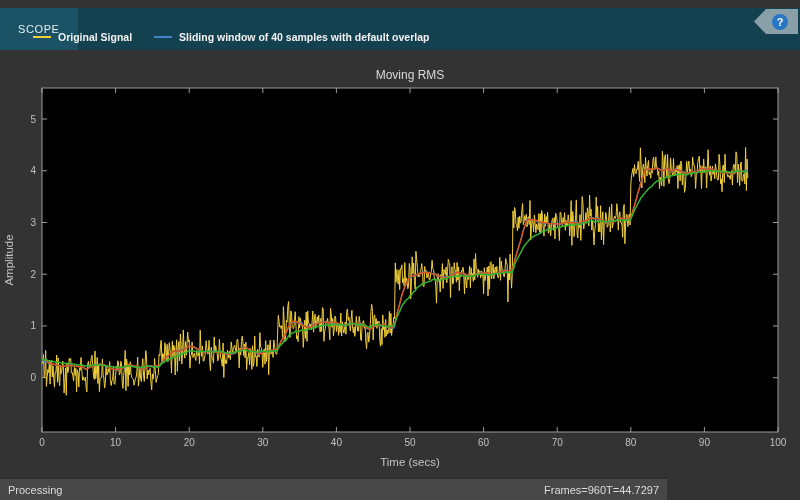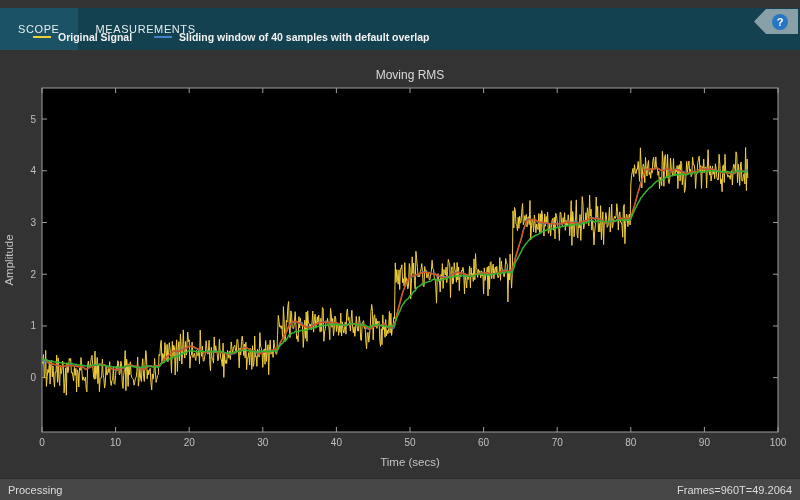--- a/index.html
+++ b/index.html
@@ -38,33 +38,32 @@
   .legend-item{display:flex;align-items:center;gap:7px;}
   .swatch{width:18px;height:2px;display:inline-block;}
   .legend-label{
     color:#f2f2f2;font-size:10.5px;font-weight:bold;white-space:nowrap;
   }
   
   .plot-wrap{position:absolute;top:66px;left:0;width:800px;height:412px;}
   svg{display:block;}
   
   .status-bar{
-    position:absolute;left:0;top:478px;width:800px;height:22px;
+    position:absolute;left:0;top:478px;width:667px;height:22px;
     background:#474747;border-top:1px solid #2b2b2b;box-sizing:border-box;
     display:flex;align-items:center;justify-content:space-between;
     color:#dcdcdc;font-size:11px;padding:0 8px;
   }
   .status-right{display:flex;}
 </style>
 </head>
 <body>
 
 <div class="toolstrip">
   <div class="tab active">SCOPE</div>
-  <div class="tab">MEASUREMENTS</div>
   <div class="arrow-badge">
     <div class="help-circle">?</div>
   </div>
 </div>
 
 <div class="legend">
   <div class="legend-row">
     <div class="legend-item">
       <span class="swatch" style="background: rgb(241, 207, 59);"></span>
       <span class="legend-label">Original Signal</span>
@@ -142,15 +141,15 @@
       <polyline points="42.0,293.5 42.7,295.3 43.5,292.8 44.2,295.3 44.9,296.9 45.7,294.2 46.4,295.2 47.2,296.2 47.9,296.8 48.6,297.5 49.4,297.3 50.1,297.8 50.8,297.6 51.6,297.4 52.3,297.9 53.0,298.0 53.8,298.4 54.5,298.6 55.2,298.9 56.0,299.1 56.7,298.8 57.5,299.1 58.2,299.4 58.9,299.4 59.7,299.3 60.4,300.6 61.1,300.7 61.9,300.6 62.6,300.1 63.3,299.9 64.1,300.0 64.8,300.0 65.6,300.3 66.3,300.3 67.0,299.8 67.8,300.1 68.5,300.0 69.2,299.4 70.0,298.9 70.7,298.2 71.4,299.2 72.2,299.2 72.9,300.0 73.6,299.9 74.4,299.8 75.1,300.2 75.9,300.0 76.6,299.7 77.3,300.2 78.1,300.4 78.8,300.8 79.5,300.6 80.3,300.7 81.0,300.5 81.7,300.8 82.5,300.8 83.2,300.9 84.0,301.8 84.7,302.5 85.4,303.6 86.2,303.3 86.9,302.8 87.6,302.4 88.4,301.7 89.1,301.7 89.8,301.4 90.6,301.2 91.3,300.7 92.0,299.7 92.8,299.5 93.5,299.7 94.3,299.8 95.0,298.5 95.7,299.3 96.5,299.5 97.2,298.7 97.9,298.6 98.7,298.3 99.4,297.9 100.1,297.9 100.9,298.2 101.6,298.5 102.4,298.2 103.1,298.7 103.8,298.8 104.6,298.9 105.3,299.2 106.0,299.8 106.8,300.9 107.5,301.2 108.2,301.0 109.0,300.9 109.7,302.0 110.4,302.0 111.2,302.0 111.9,303.0 112.7,303.1 113.4,303.3 114.1,303.8 114.9,303.6 115.6,303.6 116.3,303.2 117.1,304.1 117.8,303.3 118.5,302.6 119.3,302.9 120.0,303.0 120.8,302.6 121.5,302.1 122.2,302.0 123.0,302.0 123.7,302.0 124.4,302.5 125.2,300.7 125.9,300.5 126.6,299.7 127.4,299.5 128.1,299.6 128.8,299.3 129.6,299.3 130.3,298.8 131.1,299.1 131.8,299.2 132.5,299.8 133.3,300.2 134.0,300.1 134.7,300.1 135.5,300.7 136.2,301.2 136.9,301.1 137.7,300.4 138.4,300.3 139.2,300.4 139.9,302.0 140.6,302.4 141.4,303.3 142.1,303.3 142.8,302.5 143.6,303.0 144.3,303.0 145.0,303.2 145.8,301.3 146.5,300.3 147.2,300.3 148.0,300.1 148.7,300.2 149.5,300.1 150.2,299.9 150.9,299.9 151.7,299.7 152.4,300.6 153.1,300.7 153.9,300.7 154.6,300.1 155.3,300.0 156.1,299.9 156.8,300.3 157.6,301.1 158.3,301.1 159.0,299.9 159.8,299.3 160.5,298.6 161.2,296.9 162.0,296.6 162.7,295.7 163.4,294.9 164.2,294.6 164.9,293.0 165.6,292.0 166.4,291.8 167.1,290.5 167.9,290.2 168.6,289.5 169.3,288.5 170.1,287.8 170.8,287.3 171.5,287.3 172.3,286.0 173.0,285.6 173.7,285.1 174.5,284.7 175.2,285.7 176.0,286.3 176.7,285.1 177.4,285.6 178.2,285.3 178.9,284.3 179.6,285.2 180.4,284.2 181.1,283.5 181.8,284.3 182.6,283.9 183.3,282.5 184.0,282.8 184.8,283.2 185.5,282.4 186.3,282.0 187.0,282.2 187.7,280.8 188.5,280.7 189.2,280.2 189.9,280.2 190.7,280.4 191.4,281.2 192.1,280.2 192.9,280.5 193.6,281.2 194.4,280.9 195.1,282.2 195.8,282.9 196.6,282.4 197.3,282.5 198.0,284.1 198.8,284.1 199.5,284.3 200.2,283.5 201.0,283.2 201.7,283.8 202.4,284.8 203.2,285.8 203.9,286.9 204.7,286.6 205.4,286.5 206.1,285.6 206.9,286.0 207.6,285.9 208.3,285.8 209.1,285.0 209.8,285.2 210.5,285.4 211.3,285.3 212.0,285.4 212.8,285.5 213.5,286.1 214.2,284.7 215.0,286.2 215.7,286.0 216.4,285.7 217.2,286.1 217.9,286.1 218.6,286.0 219.4,285.0 220.1,284.9 220.8,285.9 221.6,286.4 222.3,286.9 223.1,286.3 223.8,287.7 224.5,287.3 225.3,287.1 226.0,287.8 226.7,288.0 227.5,287.5 228.2,287.1 228.9,288.5 229.7,288.4 230.4,289.2 231.2,288.6 231.9,288.2 232.6,287.9 233.4,287.4 234.1,287.9 234.8,287.5 235.6,287.2 236.3,286.8 237.0,285.5 237.8,285.3 238.5,284.6 239.2,285.0 240.0,284.4 240.7,284.2 241.5,283.2 242.2,282.4 242.9,281.8 243.7,281.7 244.4,281.3 245.1,281.3 245.9,281.3 246.6,282.0 247.3,282.2 248.1,282.6 248.8,282.9 249.6,283.7 250.3,283.5 251.0,283.5 251.8,284.8 252.5,285.2 253.2,285.8 254.0,285.6 254.7,284.8 255.4,284.9 256.2,285.7 256.9,287.3 257.6,287.8 258.4,287.6 259.1,288.4 259.9,286.7 260.6,287.0 261.3,286.2 262.1,285.9 262.8,286.2 263.5,286.1 264.3,285.5 265.0,286.1 265.7,285.4 266.5,285.3 267.2,285.6 268.0,284.7 268.7,284.9 269.4,285.8 270.2,284.9 270.9,284.8 271.6,284.3 272.4,284.4 273.1,284.6 273.8,283.7 274.6,284.7 275.3,284.9 276.0,285.2 276.8,285.2 277.5,283.7 278.3,281.0 279.0,279.1 279.7,277.3 280.5,276.4 281.2,274.9 281.9,273.5 282.7,273.3 283.4,270.2 284.1,268.6 284.9,268.7 285.6,268.1 286.4,266.5 287.1,265.3 287.8,262.8 288.6,260.6 289.3,259.9 290.0,259.5 290.8,257.7 291.5,256.0 292.2,255.6 293.0,256.3 293.7,256.6 294.4,256.4 295.2,255.7 295.9,255.5 296.7,256.0 297.4,255.9 298.1,257.6 298.9,257.4 299.6,256.9 300.3,256.0 301.1,256.3 301.8,256.4 302.5,257.5 303.3,259.8 304.0,260.1 304.8,259.3 305.5,260.7 306.2,260.7 307.0,261.3 307.7,260.2 308.4,260.0 309.2,260.1 309.9,261.0 310.6,261.0 311.4,260.6 312.1,259.9 312.8,258.4 313.6,259.2 314.3,258.8 315.1,258.5 315.8,258.7 316.5,258.6 317.3,258.1 318.0,257.2 318.7,256.2 319.5,256.5 320.2,256.3 320.9,256.6 321.7,256.3 322.4,256.1 323.2,255.3 323.9,256.0 324.6,256.1 325.4,256.3 326.1,255.9 326.8,256.0 327.6,256.4 328.3,256.2 329.0,256.5 329.8,257.7 330.5,256.6 331.2,256.1 332.0,256.6 332.7,256.4 333.5,257.3 334.2,257.5 334.9,256.7 335.7,256.7 336.4,256.7 337.1,257.7 337.9,258.6 338.6,258.4 339.3,258.1 340.1,258.3 340.8,257.8 341.6,258.4 342.3,258.6 343.0,258.7 343.8,258.9 344.5,258.5 345.2,259.3 346.0,260.4 346.7,259.6 347.4,259.0 348.2,258.3 348.9,257.7 349.6,258.1 350.4,258.7 351.1,258.2 351.9,257.4 352.6,257.4 353.3,257.3 354.1,257.5 354.8,257.6 355.5,258.5 356.3,257.6 357.0,257.7 357.7,257.8 358.5,257.7 359.2,257.1 360.0,257.1 360.7,257.3 361.4,258.7 362.2,259.5 362.9,259.6 363.6,259.8 364.4,259.9 365.1,259.7 365.8,260.7 366.6,262.5 367.3,262.8 368.0,262.8 368.8,263.5 369.5,263.4 370.3,263.2 371.0,262.8 371.7,261.5 372.5,260.4 373.2,260.8 373.9,260.8 374.7,260.4 375.4,259.8 376.1,258.8 376.9,259.1 377.6,259.0 378.4,259.2 379.1,258.8 379.8,259.4 380.6,259.6 381.3,258.9 382.0,259.3 382.8,258.4 383.5,257.9 384.2,257.5 385.0,258.0 385.7,258.5 386.4,260.2 387.2,261.3 387.9,261.0 388.7,261.7 389.4,261.4 390.1,261.8 390.9,261.4 391.6,261.8 392.3,262.1 393.1,262.3 393.8,262.1 394.5,261.0 395.3,255.3 396.0,252.4 396.8,248.1 397.5,245.8 398.2,243.4 399.0,240.2 399.7,238.1 400.4,235.3 401.2,232.0 401.9,228.8 402.6,226.7 403.4,224.5 404.1,223.4 404.8,220.3 405.6,219.1 406.3,216.9 407.1,215.2 407.8,213.8 408.5,212.7 409.3,210.3 410.0,210.5 410.7,211.3 411.5,211.7 412.2,210.6 412.9,210.1 413.7,209.7 414.4,209.3 415.2,210.3 415.9,209.3 416.6,208.9 417.4,208.1 418.1,208.0 418.8,207.5 419.6,208.3 420.3,207.6 421.0,207.2 421.8,206.2 422.5,205.5 423.2,205.5 424.0,206.6 424.7,206.5 425.5,205.4 426.2,205.0 426.9,206.1 427.7,206.1 428.4,206.6 429.1,206.6 429.9,206.2 430.6,207.4 431.3,208.1 432.1,207.7 432.8,207.3 433.6,207.0 434.3,207.1 435.0,207.4 435.8,208.3 436.5,210.1 437.2,210.4 438.0,209.8 438.7,209.6 439.4,210.2 440.2,211.1 440.9,211.3 441.6,211.4 442.4,210.8 443.1,211.6 443.9,211.0 444.6,210.6 445.3,210.6 446.1,210.4 446.8,211.6 447.5,211.7 448.3,211.2 449.0,210.3 449.7,209.6 450.5,210.0 451.2,208.6 452.0,207.9 452.7,208.4 453.4,208.5 454.2,207.7 454.9,206.6 455.6,206.5 456.4,206.7 457.1,206.6 457.8,206.2 458.6,206.1 459.3,207.0 460.0,207.0 460.8,207.5 461.5,206.9 462.3,206.9 463.0,207.3 463.7,207.8 464.5,209.3 465.2,208.2 465.9,208.7 466.7,209.7 467.4,209.3 468.1,209.1 468.9,209.8 469.6,209.7 470.4,210.4 471.1,209.7 471.8,210.4 472.6,210.1 473.3,210.9 474.0,209.2 474.8,209.5 475.5,208.2 476.2,208.0 477.0,207.9 477.7,208.4 478.4,208.3 479.2,207.4 479.9,207.3 480.7,207.1 481.4,206.3 482.1,206.4 482.9,206.1 483.6,206.9 484.3,207.0 485.1,206.7 485.8,207.0 486.5,206.9 487.3,206.6 488.0,207.2 488.8,207.6 489.5,208.0 490.2,208.5 491.0,208.2 491.7,208.7 492.4,208.2 493.2,207.9 493.9,208.1 494.6,208.1 495.4,207.6 496.1,207.7 496.8,207.2 497.6,207.4 498.3,206.7 499.1,207.0 499.8,205.8 500.5,206.1 501.3,205.4 502.0,205.5 502.7,204.3 503.5,204.8 504.2,204.2 504.9,204.7 505.7,204.5 506.4,203.7 507.2,203.6 507.9,205.2 508.6,205.0 509.4,205.4 510.1,204.7 510.8,204.7 511.6,205.8 512.3,205.6 513.0,201.5 513.8,198.8 514.5,195.6 515.2,191.7 516.0,189.6 516.7,187.3 517.5,185.3 518.2,182.3 518.9,180.0 519.7,177.2 520.4,175.4 521.1,173.4 521.9,170.7 522.6,166.4 523.3,164.2 524.1,161.8 524.8,159.9 525.6,157.7 526.3,154.7 527.0,152.8 527.8,153.1 528.5,152.6 529.2,153.4 530.0,153.0 530.7,153.7 531.4,153.9 532.2,153.3 532.9,153.5 533.6,153.7 534.4,153.6 535.1,153.6 535.9,154.2 536.6,154.9 537.3,156.1 538.1,156.4 538.8,155.9 539.5,156.8 540.3,156.4 541.0,157.3 541.7,156.5 542.5,156.4 543.2,157.0 544.0,157.6 544.7,158.3 545.4,157.7 546.2,157.1 546.9,157.3 547.6,156.7 548.4,156.8 549.1,157.6 549.8,157.6 550.6,157.8 551.3,157.9 552.0,157.6 552.8,157.0 553.5,157.8 554.3,157.1 555.0,158.3 555.7,157.4 556.5,157.6 557.2,157.9 557.9,157.8 558.7,157.5 559.4,158.8 560.1,158.0 560.9,157.8 561.6,157.8 562.4,158.5 563.1,157.8 563.8,157.4 564.6,156.8 565.3,156.6 566.0,156.2 566.8,156.5 567.5,156.9 568.2,156.1 569.0,156.3 569.7,156.2 570.4,156.7 571.2,155.9 571.9,157.0 572.7,156.2 573.4,155.8 574.1,155.6 574.9,156.2 575.6,156.5 576.3,155.3 577.1,155.7 577.8,156.7 578.5,156.6 579.3,157.4 580.0,156.6 580.8,157.6 581.5,157.3 582.2,155.8 583.0,155.2 583.7,155.6 584.4,155.0 585.2,154.9 585.9,155.6 586.6,154.5 587.4,154.3 588.1,154.0 588.8,153.5 589.6,152.0 590.3,151.9 591.1,152.4 591.8,152.2 592.5,151.4 593.3,151.7 594.0,152.5 594.7,153.3 595.5,152.6 596.2,151.4 596.9,152.5 597.7,152.6 598.4,152.7 599.2,152.7 599.9,153.2 600.6,152.8 601.4,153.6 602.1,154.5 602.8,154.4 603.6,155.3 604.3,156.7 605.0,157.1 605.8,157.2 606.5,156.6 607.2,157.0 608.0,156.7 608.7,155.5 609.5,154.2 610.2,154.6 610.9,156.0 611.7,155.3 612.4,156.4 613.1,156.0 613.9,155.8 614.6,155.0 615.3,155.7 616.1,154.5 616.8,153.4 617.6,153.4 618.3,152.8 619.0,152.5 619.8,151.9 620.5,152.4 621.2,152.7 622.0,152.6 622.7,153.1 623.4,152.6 624.2,152.4 624.9,152.9 625.6,152.9 626.4,153.5 627.1,152.8 627.9,152.9 628.6,153.0 629.3,152.9 630.1,153.2 630.8,151.5 631.5,149.8 632.3,147.6 633.0,144.3 633.7,142.1 634.5,139.5 635.2,136.9 636.0,134.4 636.7,131.6 637.4,128.3 638.2,125.9 638.9,124.2 639.6,121.5 640.4,117.7 641.1,115.3 641.8,114.1 642.6,111.5 643.3,109.0 644.0,106.8 644.8,105.0 645.5,103.6 646.3,103.4 647.0,103.6 647.7,103.4 648.5,102.6 649.2,103.1 649.9,103.1 650.7,103.3 651.4,103.3 652.1,103.5 652.9,103.5 653.6,102.7 654.4,102.1 655.1,103.2 655.8,102.7 656.6,101.9 657.3,101.7 658.0,102.3 658.8,102.5 659.5,102.8 660.2,103.8 661.0,104.3 661.7,104.7 662.4,104.0 663.2,104.1 663.9,104.6 664.7,103.8 665.4,102.6 666.1,102.5 666.9,102.7 667.6,102.4 668.3,103.5 669.1,104.3 669.8,104.8 670.5,104.9 671.3,104.9 672.0,105.1 672.8,105.2 673.5,104.5 674.2,103.9 675.0,103.8 675.7,103.3 676.4,102.6 677.2,103.4 677.9,104.7 678.6,103.7 679.4,104.1 680.1,105.5 680.8,105.2 681.6,104.5 682.3,106.0 683.1,105.7 683.8,105.4 684.5,106.0 685.3,107.5 686.0,107.7 686.7,107.1 687.5,107.0 688.2,107.3 688.9,106.6 689.7,106.4 690.4,106.5 691.2,106.7 691.9,107.2 692.6,105.6 693.4,105.5 694.1,105.5 694.8,104.9 695.6,106.2 696.3,106.8 697.0,106.3 697.8,105.7 698.5,104.9 699.2,103.1 700.0,102.3 700.7,101.9 701.5,103.3 702.2,103.0 702.9,103.3 703.7,103.2 704.4,103.2 705.1,103.2 705.9,102.7 706.6,103.3 707.3,103.9 708.1,103.1 708.8,103.3 709.6,103.6 710.3,102.5 711.0,102.8 711.8,102.9 712.5,103.1 713.2,103.8 714.0,104.5 714.7,104.8 715.4,104.7 716.2,103.8 716.9,104.3 717.6,104.7 718.4,105.7 719.1,104.8 719.9,104.6 720.6,105.4 721.3,105.0 722.1,106.1 722.8,107.0 723.5,106.8 724.3,107.1 725.0,106.5 725.7,106.1 726.5,106.0 727.2,106.4 728.0,106.5 728.7,106.8 729.4,106.7 730.2,107.5 730.9,107.7 731.6,107.4 732.4,107.6 733.1,107.0 733.8,107.6 734.6,107.7 735.3,107.1 736.0,105.7 736.8,103.9 737.5,104.7 738.3,104.7 739.0,104.2 739.7,105.8 740.5,105.3 741.2,104.8 741.9,105.1 742.7,105.3 743.4,105.3 744.1,105.2 744.9,105.4 745.6,104.1 746.4,105.0 747.1,103.7 747.8,104.2" fill="none" stroke="#4384c8" stroke-width="1.2" clip-path="url(#plot-clip)" stroke-linejoin="round"></polyline>
       <polyline points="42.0,293.5 45.7,294.2 49.4,297.3 53.0,298.0 56.7,298.8 60.4,300.6 64.1,300.0 67.8,300.1 71.4,299.2 75.1,300.2 78.8,300.8 82.5,300.8 86.2,303.3 89.8,301.4 93.5,299.7 97.2,298.7 100.9,298.2 104.6,298.9 108.2,301.0 111.9,303.0 115.6,303.6 119.3,302.9 123.0,302.0 126.6,299.7 130.3,298.8 134.0,300.1 137.7,300.4 141.4,303.3 145.0,303.2 148.7,300.2 152.4,300.6 156.1,299.9 159.8,299.3 163.4,294.9 167.1,290.5 170.8,287.3 174.5,284.7 178.2,285.3 181.8,284.3 185.5,282.4 189.2,280.2 192.9,280.5 196.6,282.4 200.2,283.5 203.9,286.9 207.6,285.9 211.3,285.3 215.0,286.2 218.6,286.0 222.3,286.9 226.0,287.8 229.7,288.4 233.4,287.4 237.0,285.5 240.7,284.2 244.4,281.3 248.1,282.6 251.8,284.8 255.4,284.9 259.1,288.4 262.8,286.2 266.5,285.3 270.2,284.9 273.8,283.7 277.5,283.7 281.2,274.9 284.9,268.7 288.6,260.6 292.2,255.6 295.9,255.5 299.6,256.9 303.3,259.8 307.0,261.3 310.6,261.0 314.3,258.8 318.0,257.2 321.7,256.3 325.4,256.3 329.0,256.5 332.7,256.4 336.4,256.7 340.1,258.3 343.8,258.9 347.4,259.0 351.1,258.2 354.8,257.6 358.5,257.7 362.2,259.5 365.8,260.7 369.5,263.4 373.2,260.8 376.9,259.1 380.6,259.6 384.2,257.5 387.9,261.0 391.6,261.8 395.3,255.3 399.0,240.2 402.6,226.7 406.3,216.9 410.0,210.5 413.7,209.7 417.4,208.1 421.0,207.2 424.7,206.5 428.4,206.6 432.1,207.7 435.8,208.3 439.4,210.2 443.1,211.6 446.8,211.6 450.5,210.0 454.2,207.7 457.8,206.2 461.5,206.9 465.2,208.2 468.9,209.8 472.6,210.1 476.2,208.0 479.9,207.3 483.6,206.9 487.3,206.6 491.0,208.2 494.6,208.1 498.3,206.7 502.0,205.5 505.7,204.5 509.4,205.4 513.0,201.5 516.7,187.3 520.4,175.4 524.1,161.8 527.8,153.1 531.4,153.9 535.1,153.6 538.8,155.9 542.5,156.4 546.2,157.1 549.8,157.6 553.5,157.8 557.2,157.9 560.9,157.8 564.6,156.8 568.2,156.1 571.9,157.0 575.6,156.5 579.3,157.4 583.0,155.2 586.6,154.5 590.3,151.9 594.0,152.5 597.7,152.6 601.4,153.6 605.0,157.1 608.7,155.5 612.4,156.4 616.1,154.5 619.8,151.9 623.4,152.6 627.1,152.8 630.8,151.5 634.5,139.5 638.2,125.9 641.8,114.1 645.5,103.6 649.2,103.1 652.9,103.5 656.6,101.9 660.2,103.8 663.9,104.6 667.6,102.4 671.3,104.9 675.0,103.8 678.6,103.7 682.3,106.0 686.0,107.7 689.7,106.4 693.4,105.5 697.0,106.3 700.7,101.9 704.4,103.2 708.1,103.1 711.8,102.9 715.4,104.7 719.1,104.8 722.8,107.0 726.5,106.0 730.2,107.5 733.8,107.6 737.5,104.7 741.2,104.8 744.9,105.4" fill="none" stroke="#d95319" stroke-width="1.5" clip-path="url(#plot-clip)" stroke-linejoin="round"></polyline>
       <polyline points="42.0,293.5 42.7,293.6 43.5,293.4 44.2,293.7 44.9,294.0 45.7,293.6 46.4,293.8 47.2,294.1 47.9,294.4 48.6,294.7 49.4,294.7 50.1,294.9 50.8,295.0 51.6,295.0 52.3,295.2 53.0,295.4 53.8,295.7 54.5,295.9 55.2,296.1 56.0,296.3 56.7,296.0 57.5,296.3 58.2,296.1 58.9,296.4 59.7,296.6 60.4,296.7 61.1,296.9 61.9,297.1 62.6,297.0 63.3,297.1 64.1,297.1 64.8,297.3 65.6,297.4 66.3,297.3 67.0,297.3 67.8,297.5 68.5,297.7 69.2,297.5 70.0,297.4 70.7,297.2 71.4,297.4 72.2,297.6 72.9,297.9 73.6,298.1 74.4,298.2 75.1,298.4 75.9,298.6 76.6,298.5 77.3,298.7 78.1,298.9 78.8,299.0 79.5,299.1 80.3,299.2 81.0,298.9 81.7,299.0 82.5,299.2 83.2,299.4 84.0,299.6 84.7,299.8 85.4,300.0 86.2,300.0 86.9,299.9 87.6,299.9 88.4,299.7 89.1,299.8 89.8,299.8 90.6,299.7 91.3,299.4 92.0,298.9 92.8,298.9 93.5,299.1 94.3,299.3 95.0,298.6 95.7,298.8 96.5,299.0 97.2,298.6 97.9,298.8 98.7,298.8 99.4,298.8 100.1,299.0 100.9,299.2 101.6,299.4 102.4,299.2 103.1,299.4 103.8,299.6 104.6,299.6 105.3,299.8 106.0,299.8 106.8,300.0 107.5,300.2 108.2,300.3 109.0,300.4 109.7,300.2 110.4,300.4 111.2,300.5 111.9,300.7 112.7,300.9 113.4,300.9 114.1,301.0 114.9,301.1 115.6,301.3 116.3,301.3 117.1,301.4 117.8,301.1 118.5,300.9 119.3,301.1 120.0,301.2 120.8,301.0 121.5,300.8 122.2,301.0 123.0,301.0 123.7,301.2 124.4,301.2 125.2,300.2 125.9,300.2 126.6,299.9 127.4,299.9 128.1,300.0 128.8,299.9 129.6,300.1 130.3,299.9 131.1,300.1 131.8,300.3 132.5,300.5 133.3,300.7 134.0,300.8 134.7,301.0 135.5,301.1 136.2,301.3 136.9,301.4 137.7,300.9 138.4,301.0 139.2,301.2 139.9,301.2 140.6,301.4 141.4,301.5 142.1,301.5 142.8,301.0 143.6,301.2 144.3,301.4 145.0,301.3 145.8,300.3 146.5,299.8 147.2,300.0 148.0,300.1 148.7,300.3 149.5,300.4 150.2,300.5 150.9,300.6 151.7,300.6 152.4,300.8 153.1,300.9 153.9,301.1 154.6,300.7 155.3,300.8 156.1,301.0 156.8,301.1 157.6,301.3 158.3,301.5 159.0,300.8 159.8,300.2 160.5,298.9 161.2,297.3 162.0,297.3 162.7,296.8 163.4,296.5 164.2,296.4 164.9,295.3 165.6,294.7 166.4,294.7 167.1,293.9 167.9,294.0 168.6,293.7 169.3,292.8 170.1,292.4 170.8,292.4 171.5,292.7 172.3,291.8 173.0,291.8 173.7,291.2 174.5,290.8 175.2,291.2 176.0,290.8 176.7,290.0 177.4,290.4 178.2,290.0 178.9,289.4 179.6,289.5 180.4,288.4 181.1,288.0 181.8,288.3 182.6,288.2 183.3,287.0 184.0,286.8 184.8,287.0 185.5,286.5 186.3,286.6 187.0,286.2 187.7,285.3 188.5,284.9 189.2,284.4 189.9,284.9 190.7,285.0 191.4,285.1 192.1,284.8 192.9,285.0 193.6,285.1 194.4,285.2 195.1,285.4 195.8,285.7 196.6,285.6 197.3,285.7 198.0,285.9 198.8,285.8 199.5,286.1 200.2,285.0 201.0,285.0 201.7,285.2 202.4,285.0 203.2,285.3 203.9,285.5 204.7,285.7 205.4,285.8 206.1,285.3 206.9,285.2 207.6,285.3 208.3,285.4 209.1,284.9 209.8,285.2 210.5,285.7 211.3,285.5 212.0,285.7 212.8,285.9 213.5,286.2 214.2,285.6 215.0,285.6 215.7,285.4 216.4,285.3 217.2,285.4 217.9,285.7 218.6,285.9 219.4,285.3 220.1,285.4 220.8,285.6 221.6,285.8 222.3,286.2 223.1,285.8 223.8,286.3 224.5,286.3 225.3,286.7 226.0,286.9 226.7,287.2 227.5,287.1 228.2,287.1 228.9,287.2 229.7,287.1 230.4,287.3 231.2,286.9 231.9,286.7 232.6,286.7 233.4,286.5 234.1,286.3 234.8,286.0 235.6,286.0 236.3,286.0 237.0,285.4 237.8,284.9 238.5,284.9 239.2,285.3 240.0,285.2 240.7,285.3 241.5,284.9 242.2,284.3 242.9,283.9 243.7,284.1 244.4,283.9 245.1,284.1 245.9,283.8 246.6,284.3 247.3,284.5 248.1,284.7 248.8,284.8 249.6,285.2 250.3,285.1 251.0,285.1 251.8,285.5 252.5,285.3 253.2,285.7 254.0,286.0 254.7,285.2 255.4,285.4 256.2,285.6 256.9,286.0 257.6,285.9 258.4,285.9 259.1,286.0 259.9,285.1 260.6,284.9 261.3,284.8 262.1,284.9 262.8,285.3 263.5,285.3 264.3,285.2 265.0,285.6 265.7,285.1 266.5,285.4 267.2,285.4 268.0,285.1 268.7,285.6 269.4,285.5 270.2,285.1 270.9,285.2 271.6,285.2 272.4,285.2 273.1,285.4 273.8,284.9 274.6,284.7 275.3,284.7 276.0,284.8 276.8,284.9 277.5,284.3 278.3,282.3 279.0,281.0 279.7,280.1 280.5,279.1 281.2,278.4 281.9,277.6 282.7,277.4 283.4,275.5 284.1,274.5 284.9,274.6 285.6,274.4 286.4,273.6 287.1,272.8 287.8,271.3 288.6,269.5 289.3,269.2 290.0,269.3 290.8,268.2 291.5,267.2 292.2,267.0 293.0,266.9 293.7,266.7 294.4,266.3 295.2,265.4 295.9,265.2 296.7,265.4 297.4,265.6 298.1,265.9 298.9,265.3 299.6,265.1 300.3,264.6 301.1,264.4 301.8,264.2 302.5,264.1 303.3,264.6 304.0,264.7 304.8,264.3 305.5,264.5 306.2,263.8 307.0,264.1 307.7,263.3 308.4,263.1 309.2,262.9 309.9,262.9 310.6,262.7 311.4,262.7 312.1,262.5 312.8,261.8 313.6,261.9 314.3,261.6 315.1,261.1 315.8,261.1 316.5,261.0 317.3,260.6 318.0,260.5 318.7,260.0 319.5,260.0 320.2,260.2 320.9,259.9 321.7,260.1 322.4,259.3 323.2,258.7 323.9,259.2 324.6,259.4 325.4,259.5 326.1,259.3 326.8,259.2 327.6,259.0 328.3,259.0 329.0,259.1 329.8,259.5 330.5,258.8 331.2,258.4 332.0,258.5 332.7,258.3 333.5,258.6 334.2,258.8 334.9,258.5 335.7,258.2 336.4,258.5 337.1,258.5 337.9,258.5 338.6,258.9 339.3,258.8 340.1,259.1 340.8,258.6 341.6,259.0 342.3,258.9 343.0,259.0 343.8,259.3 344.5,259.4 345.2,259.3 346.0,259.6 346.7,259.0 347.4,258.4 348.2,258.3 348.9,258.0 349.6,258.0 350.4,258.2 351.1,258.1 351.9,257.5 352.6,257.6 353.3,257.9 354.1,258.0 354.8,258.4 355.5,258.6 356.3,258.3 357.0,258.3 357.7,258.5 358.5,258.7 359.2,258.4 360.0,258.4 360.7,258.8 361.4,259.3 362.2,259.2 362.9,259.1 363.6,258.9 364.4,259.1 365.1,259.1 365.8,259.5 366.6,260.2 367.3,260.4 368.0,260.6 368.8,261.1 369.5,261.3 370.3,261.3 371.0,260.6 371.7,259.7 372.5,259.1 373.2,259.5 373.9,259.2 374.7,258.8 375.4,258.9 376.1,258.7 376.9,258.8 377.6,258.7 378.4,258.6 379.1,258.5 379.8,259.0 380.6,259.6 381.3,259.7 382.0,260.2 382.8,259.8 383.5,259.9 384.2,259.9 385.0,260.2 385.7,260.0 386.4,260.3 387.2,260.4 387.9,260.7 388.7,260.7 389.4,260.1 390.1,260.4 390.9,259.8 391.6,260.2 392.3,260.2 393.1,260.2 393.8,259.9 394.5,259.6 395.3,256.2 396.0,254.3 396.8,251.8 397.5,250.0 398.2,248.6 399.0,246.5 399.7,245.6 400.4,243.6 401.2,241.8 401.9,239.8 402.6,238.9 403.4,237.8 404.1,237.1 404.8,235.4 405.6,234.8 406.3,233.9 407.1,233.2 407.8,232.8 408.5,232.3 409.3,230.9 410.0,229.7 410.7,229.8 411.5,229.1 412.2,227.5 412.9,226.7 413.7,225.5 414.4,225.1 415.2,225.0 415.9,223.3 416.6,222.1 417.4,221.3 418.1,220.9 418.8,220.4 419.6,220.1 420.3,219.5 421.0,218.9 421.8,218.1 422.5,217.7 423.2,217.8 424.0,217.9 424.7,217.2 425.5,216.8 426.2,216.3 426.9,216.2 427.7,215.9 428.4,215.6 429.1,215.5 429.9,215.4 430.6,215.2 431.3,214.8 432.1,214.0 432.8,213.6 433.6,213.2 434.3,213.2 435.0,213.2 435.8,213.4 436.5,214.2 437.2,214.1 438.0,213.9 438.7,213.9 439.4,213.9 440.2,214.3 440.9,214.1 441.6,214.0 442.4,213.4 443.1,213.7 443.9,213.3 444.6,213.0 445.3,212.9 446.1,212.4 446.8,212.6 447.5,212.3 448.3,211.6 449.0,211.0 449.7,210.6 450.5,211.2 451.2,211.0 452.0,210.6 452.7,210.9 453.4,211.1 454.2,210.5 454.9,210.3 455.6,210.1 456.4,210.3 457.1,209.8 457.8,209.9 458.6,209.6 459.3,210.1 460.0,210.1 460.8,210.1 461.5,209.9 462.3,209.7 463.0,209.4 463.7,209.3 464.5,209.9 465.2,209.8 465.9,210.0 466.7,210.4 467.4,210.3 468.1,210.4 468.9,210.4 469.6,210.0 470.4,210.4 471.1,210.1 471.8,210.1 472.6,210.0 473.3,210.2 474.0,209.5 474.8,209.7 475.5,208.8 476.2,208.6 477.0,208.4 477.7,208.5 478.4,208.3 479.2,208.3 479.9,208.2 480.7,208.3 481.4,208.2 482.1,208.2 482.9,208.2 483.6,208.8 484.3,208.6 485.1,208.8 485.8,208.8 486.5,208.7 487.3,208.5 488.0,209.1 488.8,208.8 489.5,209.3 490.2,208.8 491.0,208.3 491.7,208.5 492.4,208.2 493.2,207.8 493.9,208.0 494.6,207.9 495.4,207.6 496.1,207.6 496.8,207.4 497.6,207.5 498.3,207.6 499.1,207.7 499.8,207.1 500.5,207.3 501.3,206.9 502.0,206.7 502.7,206.6 503.5,206.7 504.2,206.8 504.9,206.8 505.7,206.3 506.4,205.9 507.2,205.6 507.9,206.5 508.6,206.6 509.4,206.8 510.1,206.1 510.8,206.1 511.6,206.7 512.3,206.7 513.0,203.9 513.8,202.2 514.5,199.5 515.2,197.1 516.0,195.5 516.7,194.0 517.5,192.9 518.2,191.2 518.9,190.1 519.7,188.4 520.4,187.2 521.1,186.0 521.9,184.3 522.6,182.4 523.3,181.5 524.1,180.5 524.8,179.3 525.6,178.3 526.3,177.2 527.0,176.6 527.8,175.6 528.5,174.6 529.2,174.1 530.0,172.5 530.7,172.5 531.4,172.2 532.2,171.4 532.9,170.9 533.6,170.7 534.4,169.9 535.1,169.4 535.9,169.3 536.6,168.9 537.3,168.7 538.1,168.5 538.8,167.7 539.5,167.6 540.3,166.9 541.0,166.9 541.7,166.0 542.5,165.5 543.2,165.4 544.0,165.5 544.7,164.9 545.4,164.7 546.2,164.2 546.9,163.9 547.6,163.3 548.4,163.4 549.1,163.5 549.8,163.2 550.6,163.5 551.3,163.4 552.0,163.1 552.8,162.7 553.5,162.7 554.3,162.3 555.0,162.7 555.7,162.1 556.5,161.6 557.2,161.4 557.9,161.4 558.7,161.4 559.4,161.9 560.1,161.3 560.9,160.8 561.6,160.6 562.4,160.6 563.1,160.3 563.8,160.2 564.6,159.7 565.3,159.8 566.0,159.6 566.8,159.7 567.5,159.7 568.2,159.3 569.0,159.1 569.7,159.5 570.4,159.4 571.2,158.5 571.9,159.2 572.7,158.7 573.4,158.5 574.1,158.9 574.9,158.9 575.6,158.6 576.3,157.7 577.1,158.1 577.8,158.5 578.5,158.5 579.3,158.6 580.0,158.2 580.8,158.7 581.5,158.6 582.2,157.5 583.0,156.8 583.7,157.0 584.4,157.1 585.2,157.0 585.9,156.6 586.6,156.7 587.4,156.1 588.1,155.8 588.8,155.9 589.6,154.9 590.3,154.8 591.1,154.3 591.8,154.7 592.5,154.6 593.3,155.0 594.0,155.8 594.7,156.1 595.5,156.2 596.2,155.2 596.9,155.1 597.7,154.6 598.4,155.0 599.2,155.1 599.9,155.4 600.6,154.8 601.4,155.5 602.1,155.6 602.8,155.2 603.6,156.0 604.3,156.0 605.0,156.0 605.8,155.7 606.5,155.5 607.2,155.7 608.0,155.9 608.7,155.7 609.5,155.2 610.2,155.6 610.9,155.7 611.7,155.0 612.4,155.2 613.1,155.3 613.9,155.2 614.6,155.1 615.3,155.0 616.1,154.8 616.8,154.2 617.6,153.8 618.3,154.2 619.0,154.1 619.8,153.8 620.5,153.8 621.2,153.9 622.0,154.1 622.7,154.7 623.4,154.2 624.2,153.6 624.9,154.4 625.6,154.5 626.4,154.3 627.1,154.1 627.9,154.3 628.6,154.3 629.3,154.1 630.1,154.2 630.8,152.9 631.5,151.2 632.3,149.4 633.0,147.5 633.7,146.1 634.5,144.2 635.2,142.7 636.0,141.3 636.7,139.9 637.4,138.5 638.2,136.8 638.9,135.6 639.6,134.8 640.4,132.7 641.1,131.4 641.8,131.1 642.6,130.0 643.3,128.8 644.0,127.8 644.8,127.4 645.5,126.0 646.3,125.2 647.0,124.6 647.7,123.7 648.5,122.6 649.2,122.1 649.9,121.5 650.7,121.2 651.4,120.5 652.1,120.0 652.9,119.1 653.6,118.0 654.4,117.4 655.1,116.9 655.8,115.9 656.6,115.5 657.3,114.9 658.0,114.7 658.8,114.4 659.5,114.7 660.2,114.6 661.0,114.6 661.7,114.7 662.4,113.6 663.2,113.0 663.9,113.2 664.7,112.4 665.4,111.5 666.1,111.1 666.9,111.1 667.6,110.3 668.3,110.4 669.1,110.7 669.8,110.7 670.5,110.0 671.3,109.8 672.0,109.7 672.8,109.7 673.5,109.1 674.2,109.1 675.0,109.1 675.7,108.9 676.4,108.8 677.2,108.4 677.9,108.9 678.6,108.6 679.4,108.3 680.1,108.5 680.8,108.0 681.6,107.7 682.3,108.0 683.1,108.0 683.8,108.1 684.5,108.7 685.3,109.2 686.0,109.1 686.7,108.6 687.5,108.5 688.2,108.2 688.9,107.7 689.7,107.7 690.4,107.5 691.2,107.6 691.9,107.7 692.6,107.1 693.4,106.8 694.1,106.5 694.8,106.4 695.6,106.9 696.3,107.0 697.0,107.0 697.8,106.6 698.5,106.1 699.2,105.6 700.0,105.6 700.7,105.4 701.5,105.9 702.2,105.8 702.9,105.8 703.7,105.3 704.4,105.4 705.1,105.3 705.9,105.1 706.6,105.7 707.3,105.5 708.1,104.7 708.8,104.7 709.6,104.8 710.3,104.6 711.0,105.0 711.8,105.2 712.5,105.0 713.2,105.1 714.0,105.0 714.7,105.3 715.4,105.0 716.2,105.0 716.9,105.2 717.6,105.5 718.4,105.8 719.1,105.1 719.9,104.9 720.6,105.3 721.3,105.6 722.1,106.2 722.8,106.0 723.5,105.8 724.3,106.1 725.0,105.5 725.7,105.5 726.5,105.6 727.2,105.6 728.0,105.8 728.7,106.0 729.4,106.1 730.2,106.3 730.9,106.4 731.6,106.3 732.4,106.8 733.1,106.6 733.8,106.3 734.6,106.1 735.3,106.1 736.0,105.3 736.8,104.7 737.5,105.1 738.3,104.9 739.0,105.0 739.7,105.5 740.5,105.2 741.2,104.8 741.9,105.2 742.7,105.5 743.4,105.7 744.1,105.8 744.9,106.2 745.6,105.3 746.4,105.9 747.1,105.4 747.8,105.7" fill="none" stroke="#32b432" stroke-width="1.5" clip-path="url(#plot-clip)" stroke-linejoin="round"></polyline>
     </svg>
 </div>
 
 <div class="status-bar">
   <span>Processing</span>
   <span class="status-right">
     <span>Frames=960</span>
-    <span>T=49.2064</span>
+    <span>T=44.7297</span>
   </span>
 </div>
 
 </body></html>

